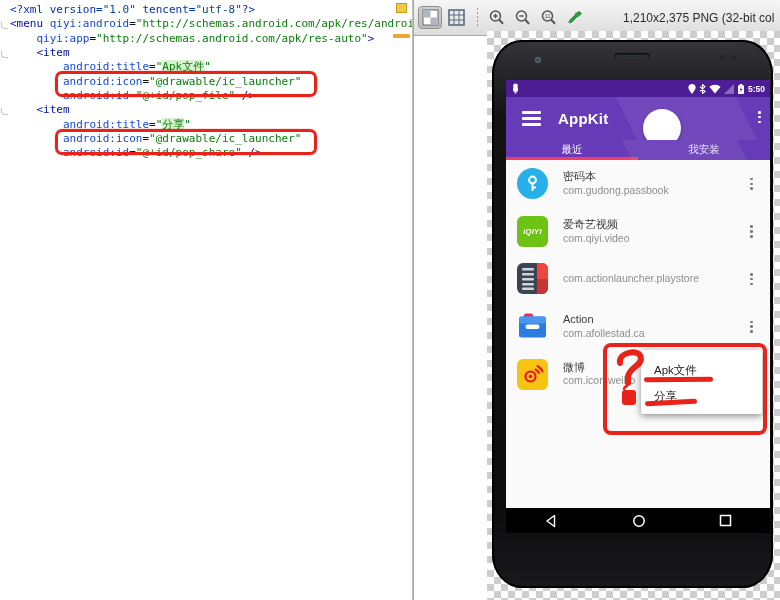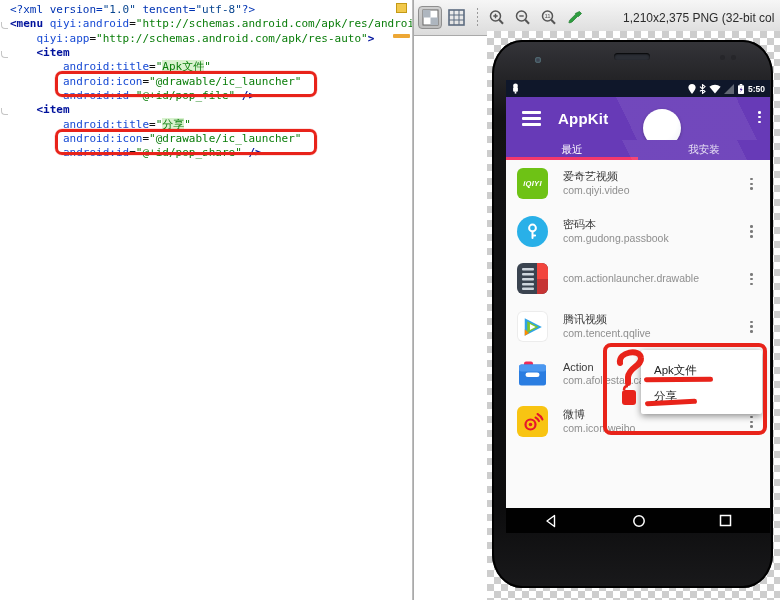--- a/index.html
+++ b/index.html
@@ -5,21 +5,21 @@
   html,body{margin:0;padding:0;background:#e9e9e9;}
   .stage{position:relative;width:780px;height:600px;overflow:hidden;background:#fff;
          font-family:"Liberation Sans",sans-serif;}
   
   .editor{position:absolute;left:0;top:0;width:412px;height:600px;background:#fff;overflow:hidden;}
   .code-lines{position:absolute;left:0;top:3px;width:100%;}
   .code-line{white-space:pre;font-family:"DejaVu Sans Mono","Liberation Mono",monospace;
              font-size:11px;line-height:14.35px;height:14.35px;padding-left:10px;color:#000;}
   .code-line.cur{background:#fcf7d3;}
   .c-decl{color:#0033b3;} .c-declv{color:#08458f;}
-  .c-tag{color:#00129c;font-weight:bold;}
+  .c-tag{color:#00129c;font-weight:normal;}
   .c-attr{color:#174ad4;}
   .c-plain{color:#111;}
   .c-val{color:#0a7d0a;}
   .c-hl{background:#d9f2cf;}
   .fold-mark{position:absolute;left:1px;width:6px;height:6px;border:1px solid #b7b7b7;border-right:none;border-top:none;border-radius:0 0 0 4px;opacity:.8;}
   .marker-y{position:absolute;left:396px;top:3px;width:11px;height:10px;background:#f2c94c;border:1px solid #c49a16;box-sizing:border-box;}
   .marker-o{position:absolute;left:393px;top:34px;width:17px;height:4px;background:#eda735;border-radius:1px;}
   .red-box{position:absolute;border:3px solid #e8231a;border-radius:7px;box-shadow:0 0 0 .5px rgba(232,35,26,.25);}
   
   .divider{position:absolute;left:412px;top:0;width:2px;height:600px;background:linear-gradient(90deg,#c7c7c7,#9f9f9f);}
@@ -37,21 +37,21 @@
                      linear-gradient(45deg,#cdcdcd 25%,transparent 25%,transparent 75%,#cdcdcd 75%);
     background-size:14px 14px;background-position:0 0,7px 7px;}
   
   .phone{position:absolute;left:492px;top:40px;width:281px;height:548px;border-radius:30px/34px;
          background:linear-gradient(#35353a,#131314 14%,#0d0d0e 86%,#19191b);box-shadow:inset 0 0 0 2px #000;}
   .cam{position:absolute;left:43px;top:17px;width:6px;height:6px;border-radius:50%;background:#3c4452;box-shadow:inset 0 0 2px #7aa;}
   .speaker{position:absolute;left:122px;top:13px;width:36px;height:7px;border-radius:4px;background:#2b2e35;box-shadow:inset 0 1px 2px #000;}
   .sensor{position:absolute;left:228px;top:15px;width:5px;height:5px;border-radius:50%;background:#26262a;}
   .sensor.s2{left:239px;}
   .screen{position:absolute;left:506px;top:80px;width:264px;height:453px;background:#fafafa;overflow:hidden;}
-  .statusbar{height:17px;background:#0f172a;display:flex;align-items:center;padding:0 5px;box-sizing:border-box;}
+  .statusbar{height:17px;background:#4c1d95;display:flex;align-items:center;padding:0 5px;box-sizing:border-box;}
   .sb-right{margin-left:auto;display:flex;align-items:center;gap:3px;}
   .sb-time{color:#fff;font-size:8.5px;font-weight:bold;margin-left:1px;}
   .appbar{position:relative;height:43px;background:#673ab7;display:flex;align-items:center;padding:0 10px;box-sizing:border-box;}
   .appbar:after,.tabbar:after{content:"";position:absolute;inset:0;pointer-events:none;
       background:linear-gradient(64deg,transparent 46%,rgba(255,255,255,.07) 46%,rgba(255,255,255,.07) 88%,transparent 88%);}
   .burger{width:19px;display:flex;flex-direction:column;gap:3.5px;margin-left:6px;}
   .burger span{display:block;height:2.4px;background:#fff;border-radius:1px;}
   .appbar-title{color:#fff;font-size:15px;font-weight:bold;margin-left:17px;letter-spacing:.2px;}
   .fab-circle{position:absolute;left:137px;top:12px;width:38px;height:38px;border-radius:50%;
       background:radial-gradient(circle at 40% 35%,#ffffff 55%,#e7ebf1);box-shadow:0 1px 3px rgba(0,0,0,.35);}
@@ -219,41 +219,41 @@
     </div>
 
     <div class="tabbar">
       <div class="tab">最近</div>
       <div class="tab dim">我安装</div>
       <div class="tab-indicator"></div>
     </div>
 
     <div class="applist" id="app-list">
         <div class="app-row">
-          <span class="app-icon icon-iqiyi">iQIYI</span>
-          <div class="app-texts">
-            <div class="app-title">爱奇艺视频</div>
-            <div class="app-pkg">com.qiyi.video</div>
-          </div>
-          <div class="dots row-dots">
-            <i></i>
-            <i></i>
-            <i></i>
-          </div>
-        </div>
-        <div class="app-row">
           <span class="app-icon icon-key">
             <svg width="19" height="19" viewBox="0 0 19 19">
               <circle cx="9.5" cy="6" r="3.4" fill="none" stroke="#fff" stroke-width="2"></circle>
               <path d="M9.5 9.4 V16 M9.5 13.5 h2.6" stroke="#fff" stroke-width="2" stroke-linecap="round"></path>
             </svg>
           </span>
           <div class="app-texts">
             <div class="app-title">密码本</div>
             <div class="app-pkg">com.gudong.passbook</div>
+          </div>
+          <div class="dots row-dots">
+            <i></i>
+            <i></i>
+            <i></i>
+          </div>
+        </div>
+        <div class="app-row">
+          <span class="app-icon icon-iqiyi">iQIYI</span>
+          <div class="app-texts">
+            <div class="app-title">爱奇艺视频</div>
+            <div class="app-pkg">com.qiyi.video</div>
           </div>
           <div class="dots row-dots">
             <i></i>
             <i></i>
             <i></i>
           </div>
         </div>
         <div class="app-row">
           <span class="app-icon icon-action">
             <svg width="31" height="31" viewBox="0 0 31 31">
@@ -262,40 +262,21 @@
               <g fill="#cfd6dd">
                 <rect x="5" y="5" width="12" height="2.6" rx="1"></rect>
                 <rect x="5" y="10" width="12" height="2.6" rx="1"></rect>
                 <rect x="5" y="15" width="12" height="2.6" rx="1"></rect>
                 <rect x="5" y="20" width="12" height="2.6" rx="1"></rect>
                 <rect x="5" y="24.5" width="12" height="2.6" rx="1"></rect>
               </g>
             </svg>
           </span>
           <div class="app-texts">
-            <div class="app-pkg">com.actionlauncher.drawable</div>
-          </div>
-          <div class="dots row-dots">
-            <i></i>
-            <i></i>
-            <i></i>
-          </div>
-        </div>
-        <div class="app-row">
-          <span class="app-icon icon-tencent">
-            <svg width="22" height="22" viewBox="0 0 20 20">
-              <polygon points="2.5,2 18,10 2.5,18" fill="#2fa3e8"></polygon>
-              <polygon points="2.5,18 6.5,15.5 2.5,12" fill="#ff8a00"></polygon>
-              <polygon points="4.8,4.8 15,10 4.8,15.2" fill="#7cc52c"></polygon>
-              <polygon points="7.2,7.3 12.4,10 7.2,12.7" fill="#fff"></polygon>
-            </svg>
-          </span>
-          <div class="app-texts">
-            <div class="app-title">腾讯视频</div>
-            <div class="app-pkg">com.tencent.qqlive</div>
+            <div class="app-pkg">com.actionlauncher.playstore</div>
           </div>
           <div class="dots row-dots">
             <i></i>
             <i></i>
             <i></i>
           </div>
         </div>
         <div class="app-row">
           <span class="app-icon icon-cabinet">
             <svg width="31" height="31" viewBox="0 0 31 31">

